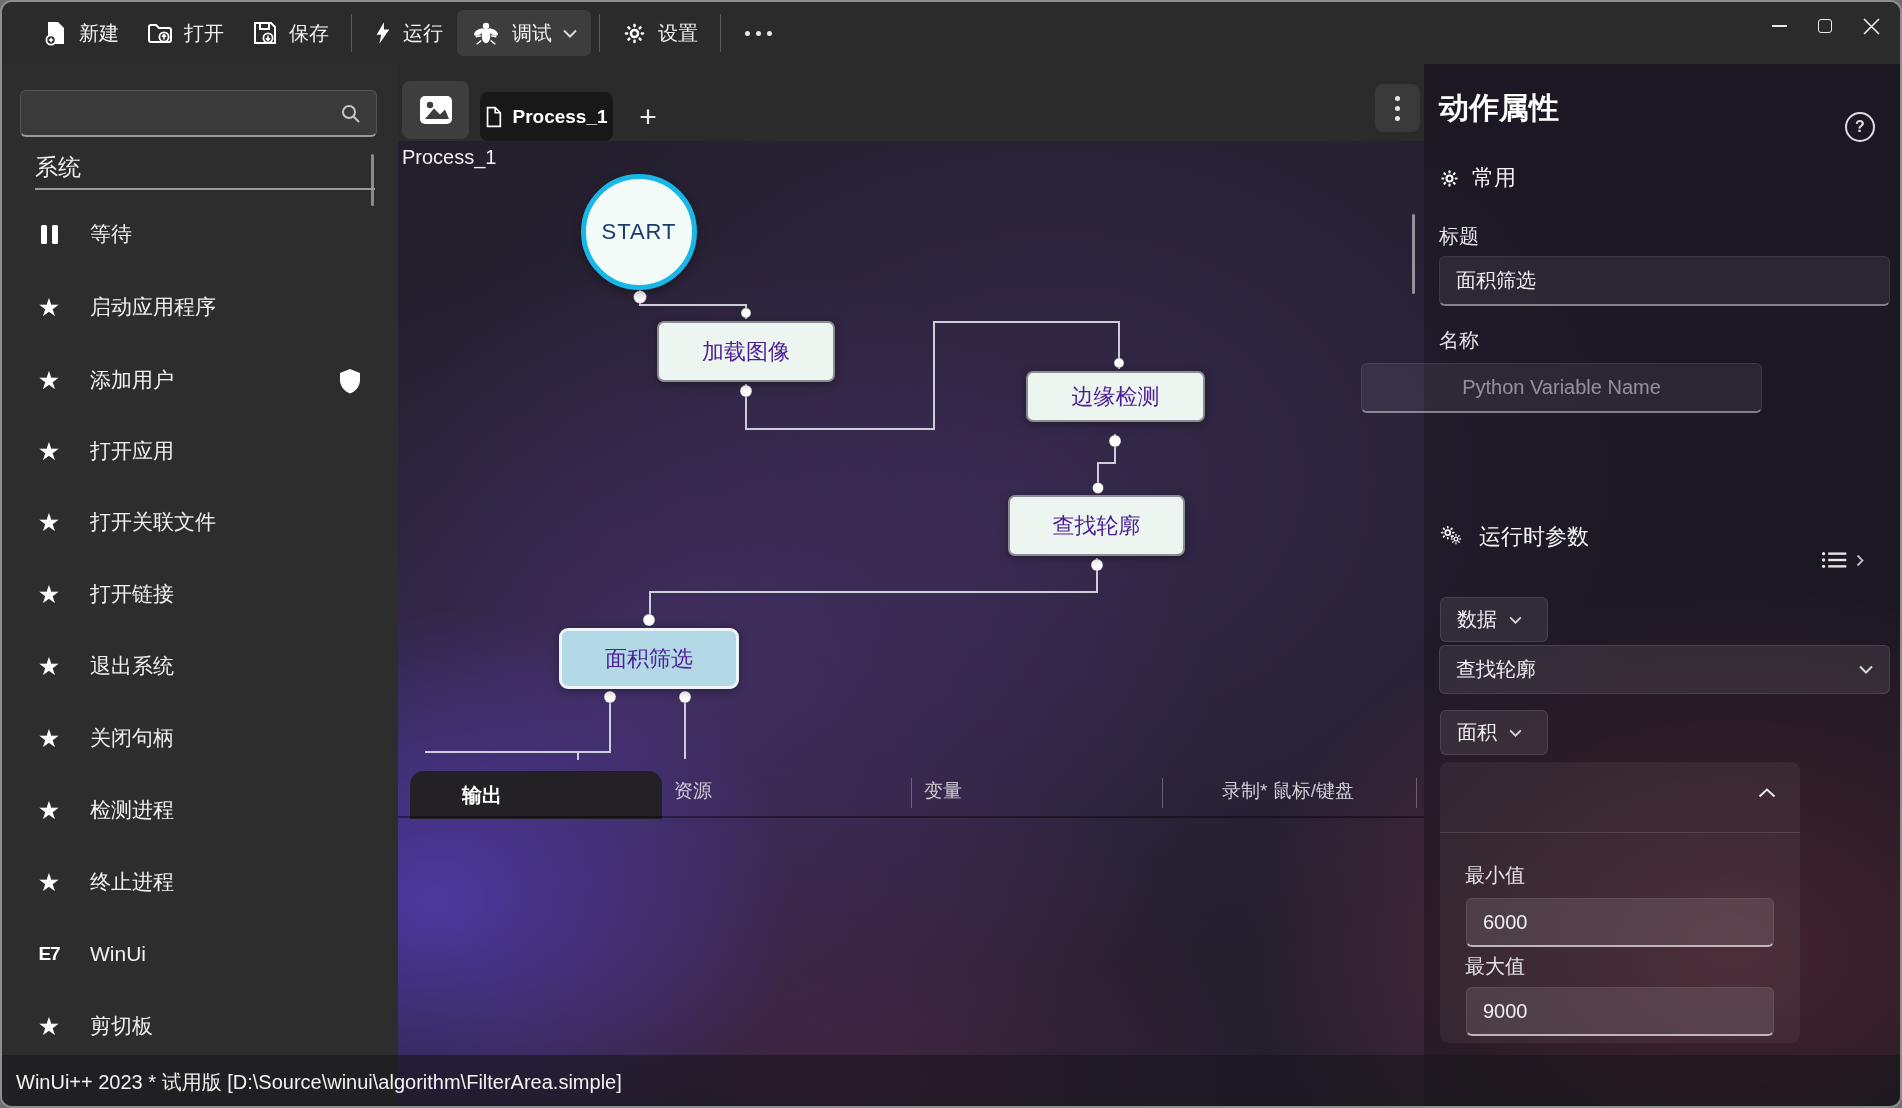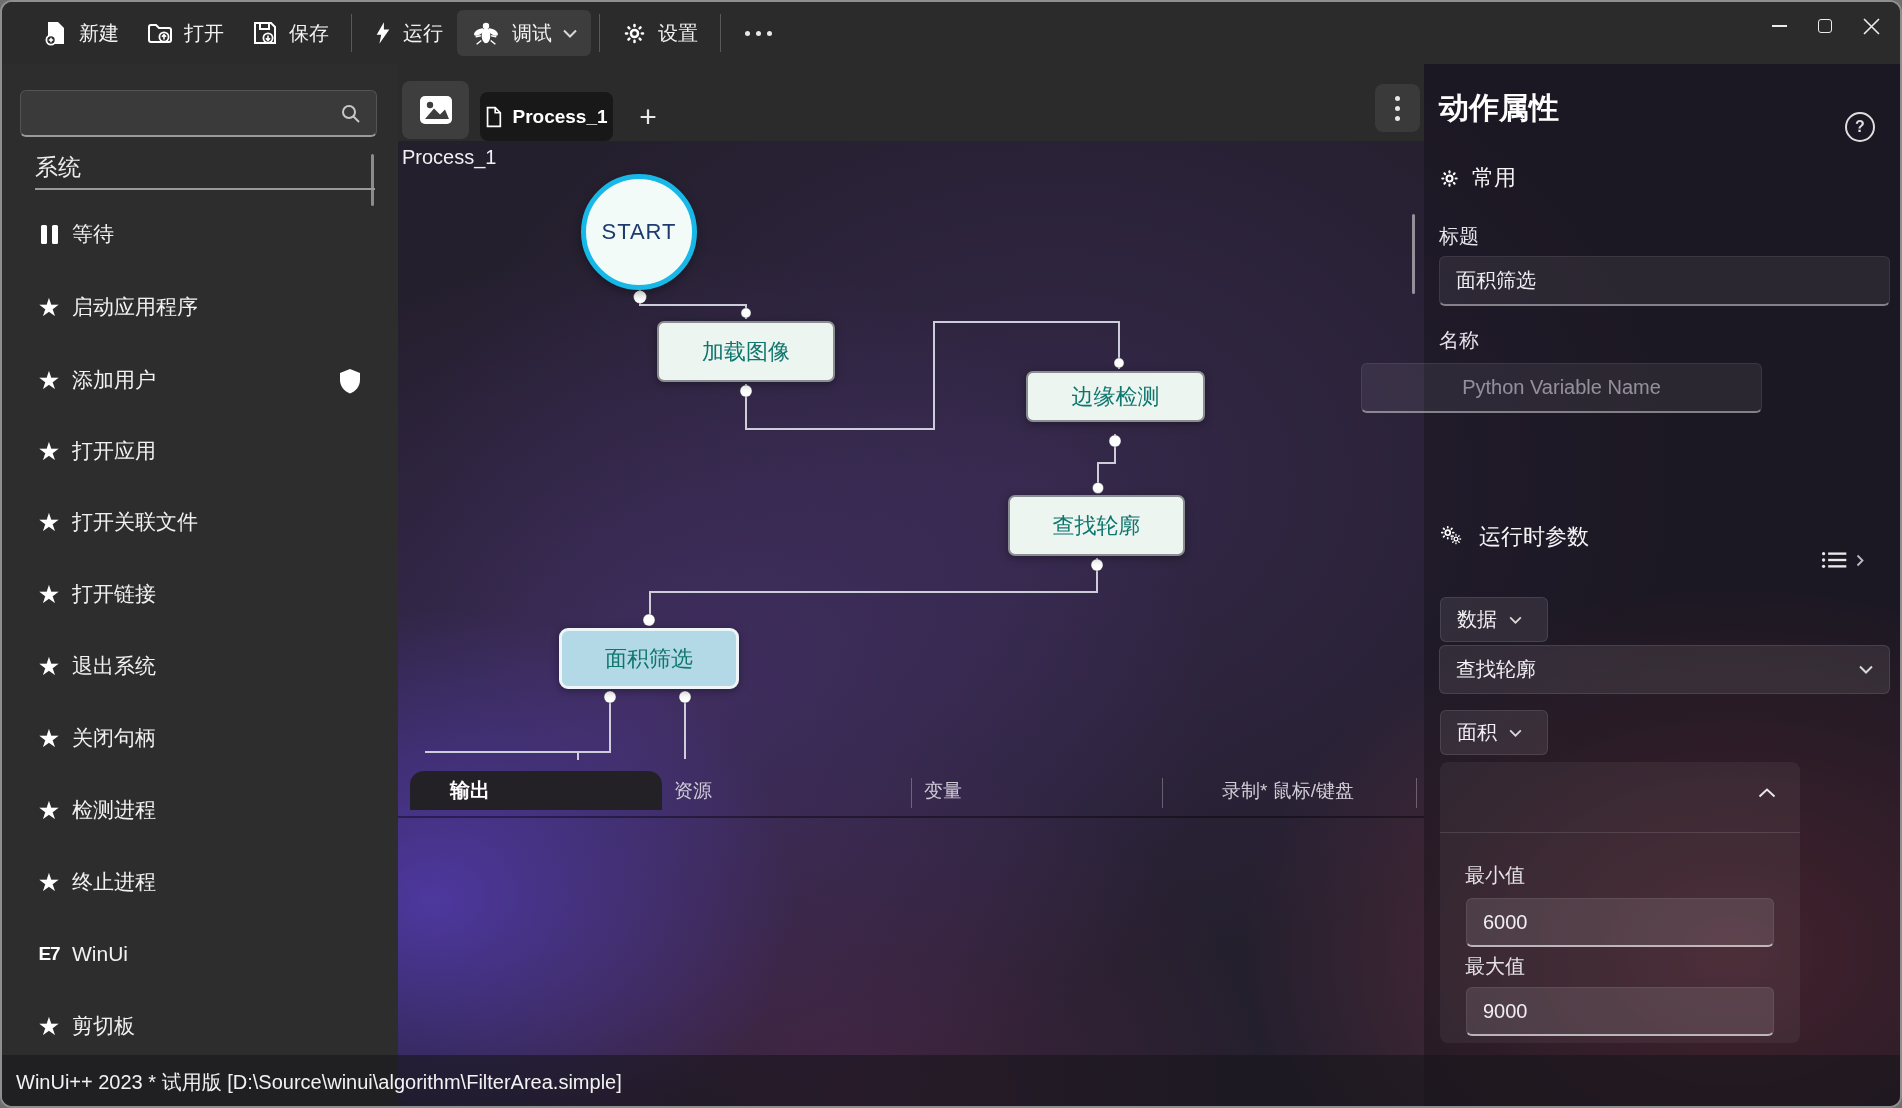--- a/index.html
+++ b/index.html
@@ -37,21 +37,21 @@
              border:1px solid #545454;border-bottom:2px solid #9a9a9a;border-radius:6px;}
   .searchbox input{position:absolute;left:12px;top:4px;width:300px;height:36px;background:transparent;
              border:none;outline:none;color:#f0f0f0;font-size:19px;font-family:inherit;}
   .search-mag{position:absolute;right:14px;top:12px;}
   .side-section{position:absolute;left:33px;top:88px;font-size:23px;color:#ececec;}
   .side-underline{position:absolute;left:33px;top:124px;width:340px;height:2px;background:#9a9a9a;}
   .side-thumb{position:absolute;left:369px;top:90px;width:3px;height:52px;background:rgba(255,255,255,0.45);border-radius:2px;}
   .side-item{position:absolute;left:0;width:100%;height:72px;display:flex;align-items:center;}
   .side-ic{width:34px;margin-left:30px;display:flex;justify-content:center;align-items:center;}
   .side-star{font-size:25px;color:#ffffff;line-height:1;}
-  .side-label{margin-left:6px;font-size:21px;color:#f1f1f1;}
+  .side-label{margin-left:24px;font-size:21px;color:#f1f1f1;}
   .pausebars{display:flex;gap:5px;}
   .pausebars i{width:6px;height:19px;background:#fff;border-radius:1.5px;display:block;}
   .runas-ic{font-weight:700;font-size:19px;letter-spacing:-1px;color:#fff;}
   .shield-badge{position:absolute;left:336px;top:24px;}
   
   .tabstrip{left:396px;top:62px;width:1026px;height:77px;background:#2b2b2b;}
   .imgtab{position:absolute;left:4px;top:17px;width:67px;height:58px;background:#3e3e3e;border-radius:8px;
           display:flex;align-items:center;justify-content:center;}
   .proctab{position:absolute;left:82px;top:28px;width:133px;height:49px;background:#181818;border-radius:8px;
           display:flex;align-items:center;justify-content:center;gap:10px;color:#fff;font-weight:700;font-size:19px;}
@@ -59,25 +59,25 @@
           justify-content:center;font-size:30px;font-weight:300;color:#e8e8e8;}
   .morebtn{position:absolute;left:977px;top:20px;width:45px;height:48px;background:#3a3a3a;border-radius:8px;
           display:flex;align-items:center;justify-content:center;}
   .dots-v{display:flex;flex-direction:column;gap:5px;}
   .canvas-title{left:400px;top:144px;font-size:20px;color:#f0f0f0;}
   
   .start-node{left:579px;top:172px;width:116px;height:116px;border-radius:50%;background:#f2fbf8;
           border:5px solid #17b8e8;display:flex;align-items:center;justify-content:center;
           color:#1e3b6e;font-size:22px;letter-spacing:1px;box-shadow:0 3px 10px rgba(0,0,0,0.35);}
   .node{background:#ecf5f0;border:2px solid #8a8e93;border-radius:7px;display:flex;align-items:center;
-          justify-content:center;color:#0f766e;font-size:22px;box-shadow:0 2px 8px rgba(0,0,0,0.35);}
+          justify-content:center;color:#4c1d95;font-size:22px;box-shadow:0 2px 8px rgba(0,0,0,0.35);}
   .node.selected{background:#b3d8e6;border:3px solid #eef5f8;border-radius:9px;}
   
-  .out-tab{left:408px;top:769px;width:252px;height:39px;background:#232126;border-radius:14px 14px 0 0;
-          display:flex;align-items:center;padding-left:40px;font-weight:700;font-size:20px;color:#ffffff;}
+  .out-tab{left:408px;top:769px;width:252px;height:48px;background:#232126;border-radius:14px 14px 0 0;
+          display:flex;align-items:center;padding-left:52px;font-weight:700;font-size:20px;color:#ffffff;}
   .bt-label{top:776px;font-size:19px;color:#d0ccd6;}
   .bt-sep{top:776px;width:1px;height:30px;background:rgba(255,255,255,0.28);}
   .bt-divider{left:396px;top:814px;width:1026px;height:2px;background:rgba(0,0,0,0.4);}
   
   .rpanel{left:1422px;top:62px;width:480px;height:1046px;background:rgba(17,14,21,0.40);}
   .rp-title{left:1437px;top:86px;font-size:30px;font-weight:600;color:#ffffff;}
   .help-btn{left:1843px;top:110px;width:30px;height:30px;border:2px solid #dedede;border-radius:50%;
           display:flex;align-items:center;justify-content:center;font-size:16px;font-weight:700;color:#dedede;}
   .rp-sec{display:flex;align-items:center;gap:12px;font-size:22px;color:#f5f5f5;}
   .rp-label{font-size:20px;color:#e6e2e8;}

